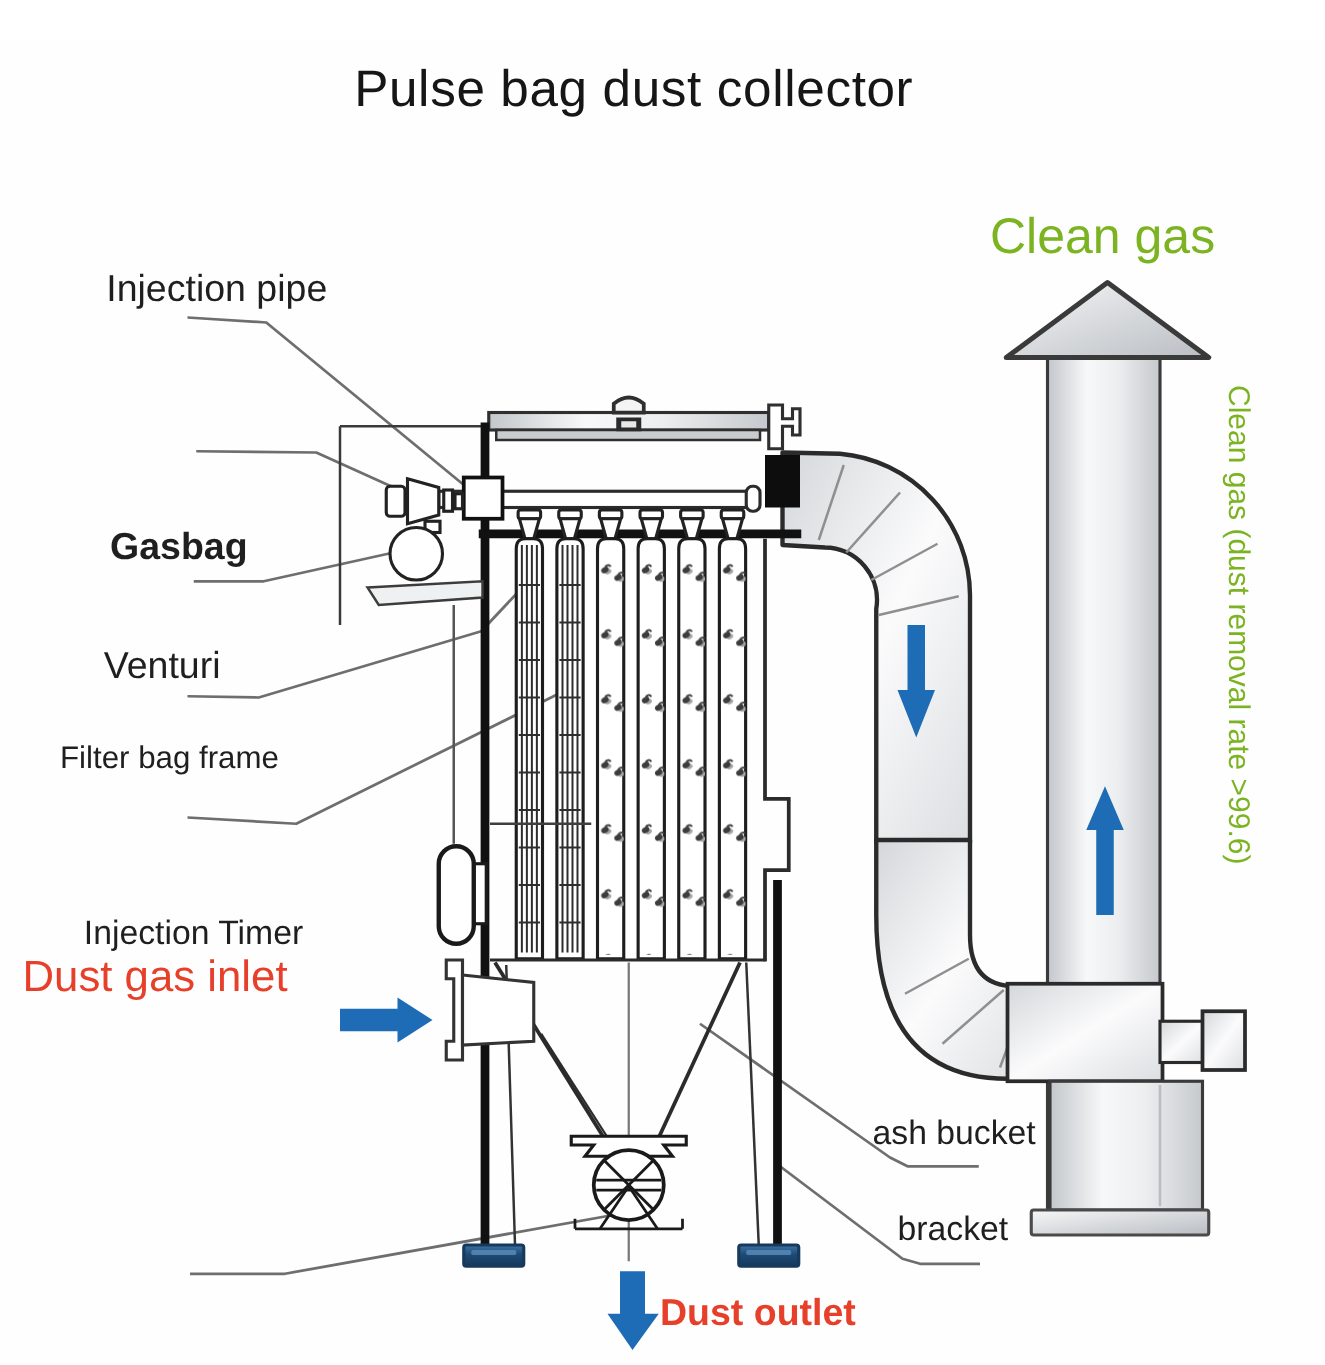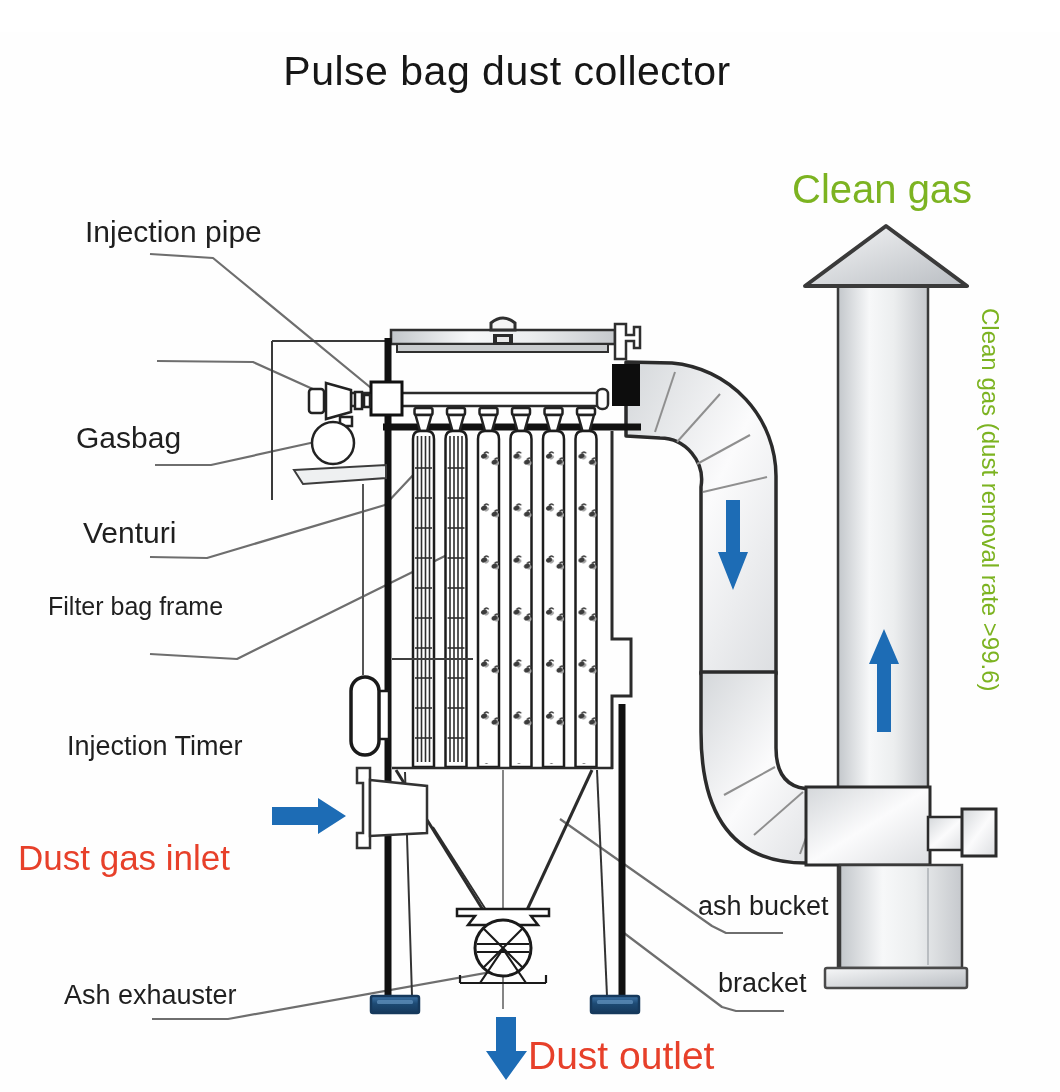--- a/index.html
+++ b/index.html
@@ -265,32 +265,31 @@
 
 <div class="lbl title" style="left:507px;top:16px;transform:translateX(-50%);">Pulse bag dust collector</div>
 
 <div class="lbl green" style="left:792px;top:134px;font-size:40px;">Clean gas</div>
 
 <div class="lbl green rot90" style="left:1004px;top:276px;font-size:24px;font-weight:400;">Clean gas (dust removal rate &gt;99.6)</div>
 
 <div class="lbl" style="left:85px;top:183px;font-size:30px;text-align:right;">Injection pipe</div>
 
 
-<div class="lbl" style="left:76px;top:389px;font-size:30px;">Gasbag</div>
+<div class="lbl" style="left:88px;top:389px;font-size:30px;font-weight:bold;">Gasbag</div>
 
 <div class="lbl" style="left:83px;top:484px;font-size:30px;">Venturi</div>
 
 <div class="lbl" style="left:48px;top:560px;font-size:25px;">Filter bag frame</div>
 
 <div class="lbl" style="left:67px;top:699px;font-size:27px;">Injection Timer</div>
 
-<div class="lbl red" style="left:18px;top:806px;font-size:35px;">Dust gas inlet</div>
-
-<div class="lbl" style="left:64px;top:948px;font-size:27px;">Ash exhauster</div>
+<div class="lbl red" style="left:18px;top:730px;font-size:35px;">Dust gas inlet</div>
+
 
 <div class="lbl" style="left:698px;top:859px;font-size:27px;">ash bucket</div>
 
 <div class="lbl" style="left:718px;top:936px;font-size:27px;">bracket</div>
 
-<div class="lbl red" style="left:528px;top:1002px;font-size:39px;">Dust outlet</div>
+<div class="lbl red" style="left:528px;top:1002px;font-size:30px;font-weight:bold;">Dust outlet</div>
 
 <div class="bottom-band"></div>
 </div>
 
 </body></html>

